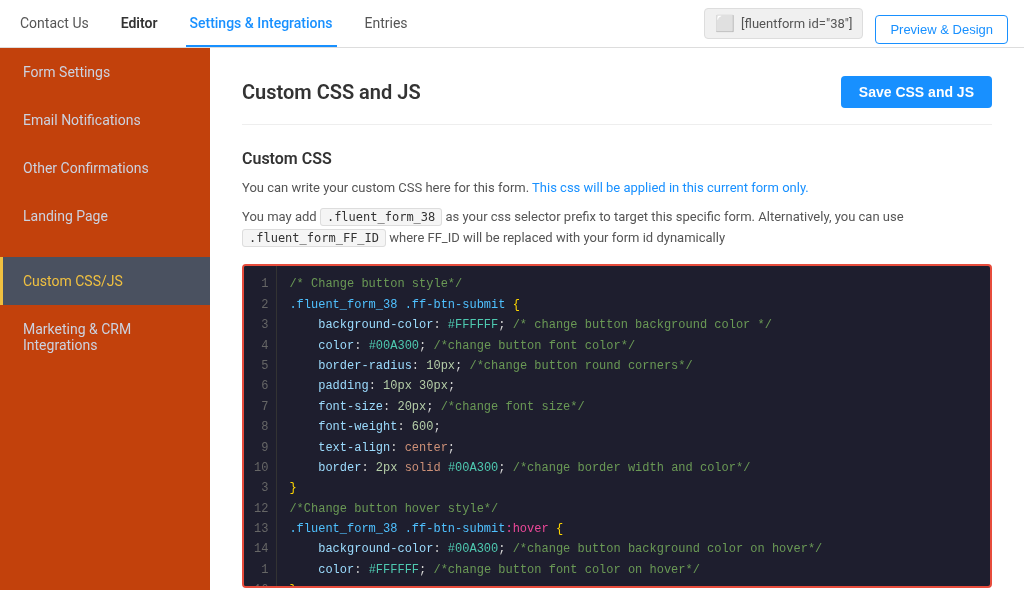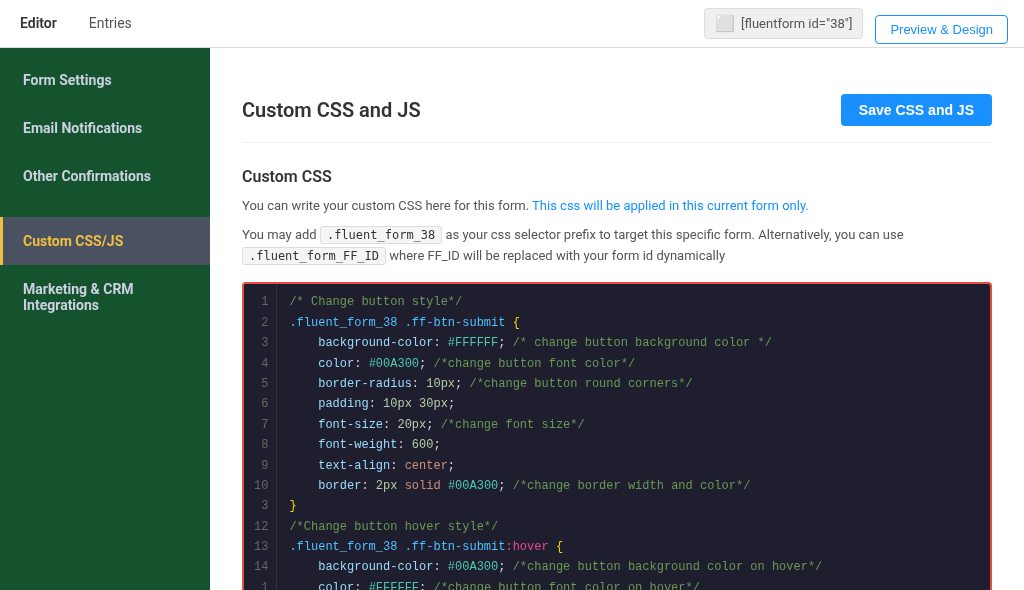--- a/index.html
+++ b/index.html
@@ -46,25 +46,24 @@
       font-size: 13px;
       margin-top: 12px;
     }
 
     
     .main-layout { display: flex; height: calc(100vh - 48px); }
 
     
     .sidebar {
       width: 210px;
-      background: #14532d;
+      background: #c2410c;
       color: #fff;
       flex-shrink: 0;
-      padding-top: 8px;
-      font-weight: bold;
+      padding-top: 0;
     }
     .sidebar-item {
       padding: 16px 20px;
       cursor: pointer;
       font-size: 14px;
       color: #ccd2e0;
       border-left: 3px solid transparent;
     }
     .sidebar-item.active { background: #4a5160; color: #f0c040; border-left: 3px solid #f0c040; margin-top: 17px; }
 
@@ -75,21 +74,20 @@
       overflow-y: auto;
       padding: 28px 32px;
     }
     .content-header {
       display: flex;
       justify-content: space-between;
       align-items: center;
       margin-bottom: 24px;
       padding-bottom: 16px;
       border-bottom: 1px solid #eee;
-      margin-top: 18px;
     }
     .content-title { font-size: 20px; font-weight: 600; color: #333; }
     .btn-save {
       background: #1890ff;
       color: #fff;
       border: none;
       padding: 8px 18px;
       border-radius: 4px;
       cursor: pointer;
       font-size: 14px;
@@ -158,21 +156,23 @@
     
     .code-editor::-webkit-scrollbar { width: 10px; }
     .code-editor::-webkit-scrollbar-track { background: #2a2a3e; }
     .code-editor::-webkit-scrollbar-thumb { background: #555; border-radius: 3px; }
   </style>
 </head>
 <body>
 
 <nav class="top-nav">
   <div class="top-nav-left">
+    <a class="top-nav-link">Contact Us</a>
     <a class="top-nav-link bold">Editor</a>
+    <a class="top-nav-link active">Settings &amp; Integrations</a>
     <a class="top-nav-link">Entries</a>
   </div>
   <div class="top-nav-right">
     <div class="shortcode-badge">
       <span class="icon-char">⬜</span>
       <span>[fluentform id="38"]</span>
     </div>
     <button class="btn-preview">Preview &amp; Design</button>
   </div>
 </nav>
@@ -181,20 +181,23 @@
 
   <aside class="sidebar">
     <div class="sidebar-item">
       <span>Form Settings</span>
     </div>
     <div class="sidebar-item">
       <span>Email Notifications</span>
     </div>
     <div class="sidebar-item">
       <span>Other Confirmations</span>
+    </div>
+    <div class="sidebar-item">
+      <span>Landing Page</span>
     </div>
     <div class="sidebar-item active">
       <span>Custom CSS/JS</span>
     </div>
     <div class="sidebar-item">
       <span>Marketing &amp; CRM Integrations</span>
     </div>
   </aside>
 
   <main class="content">

